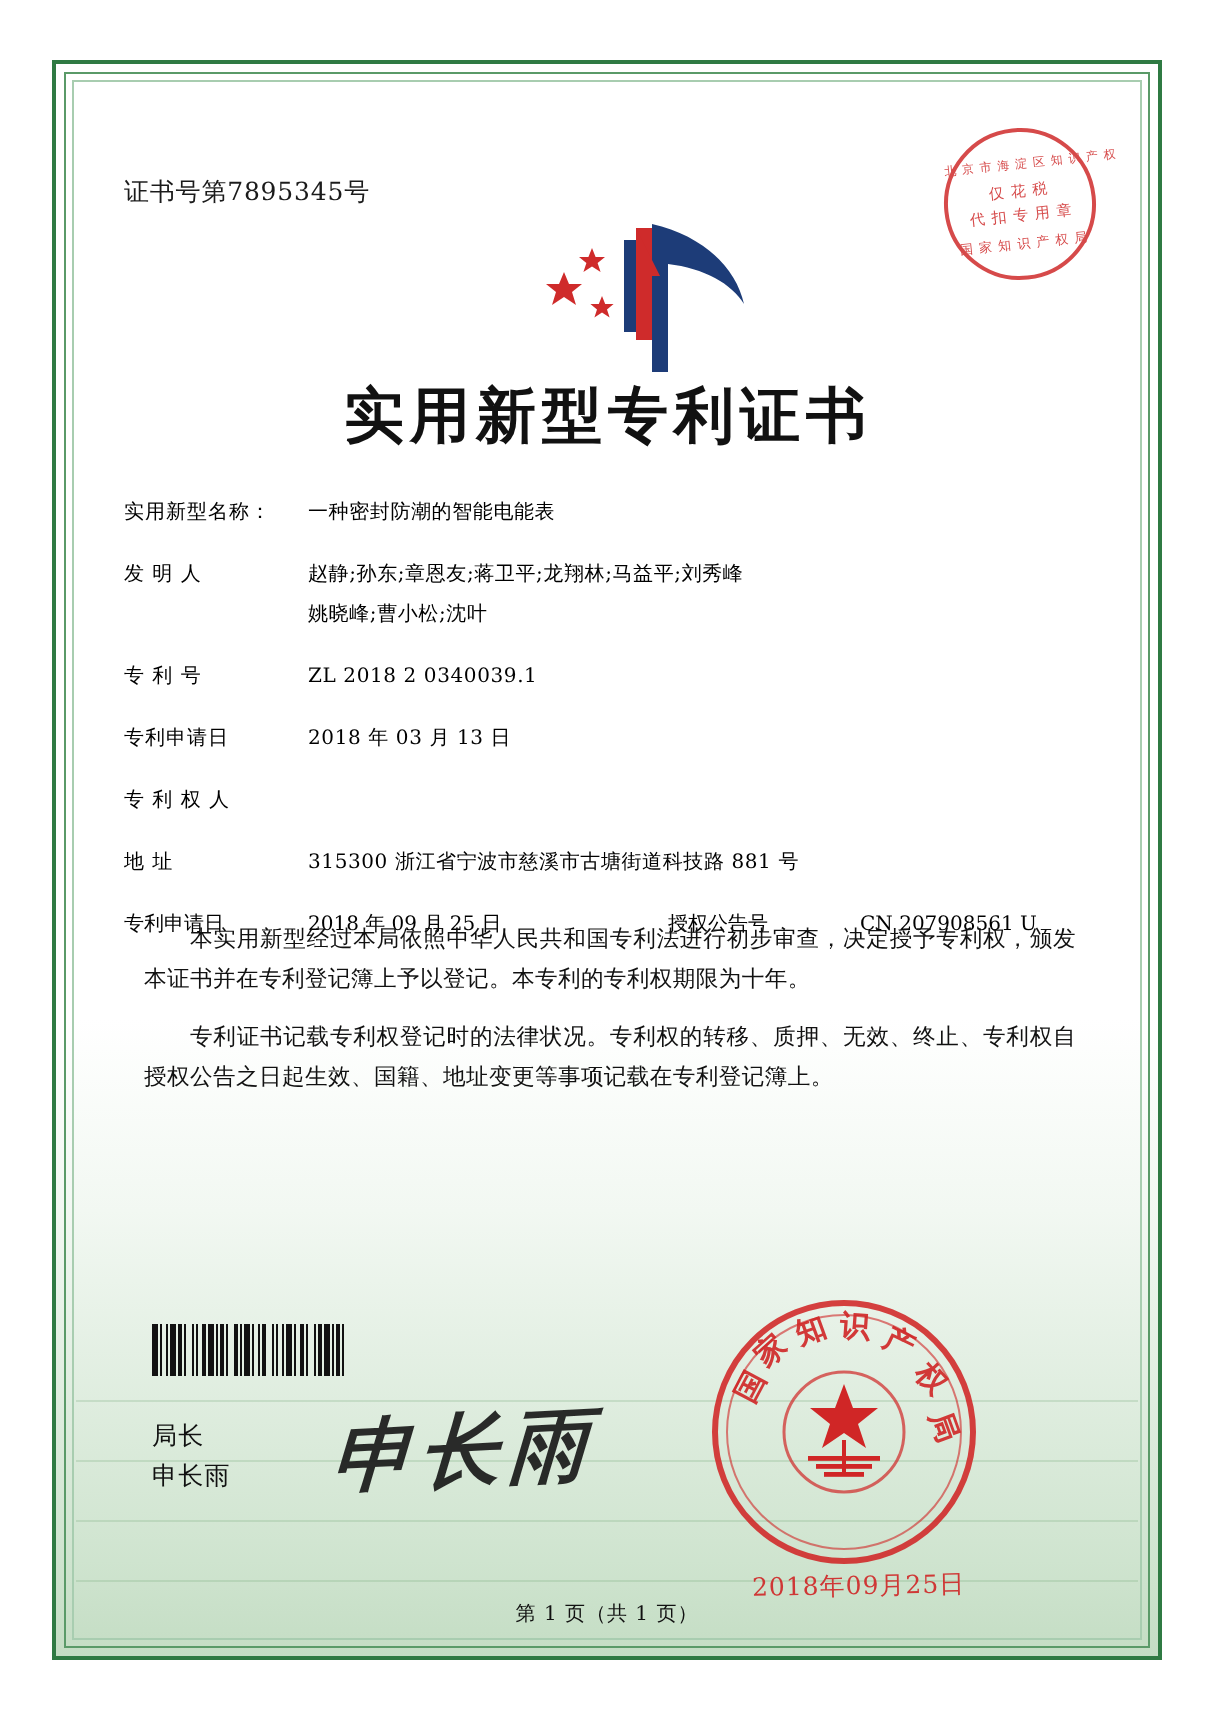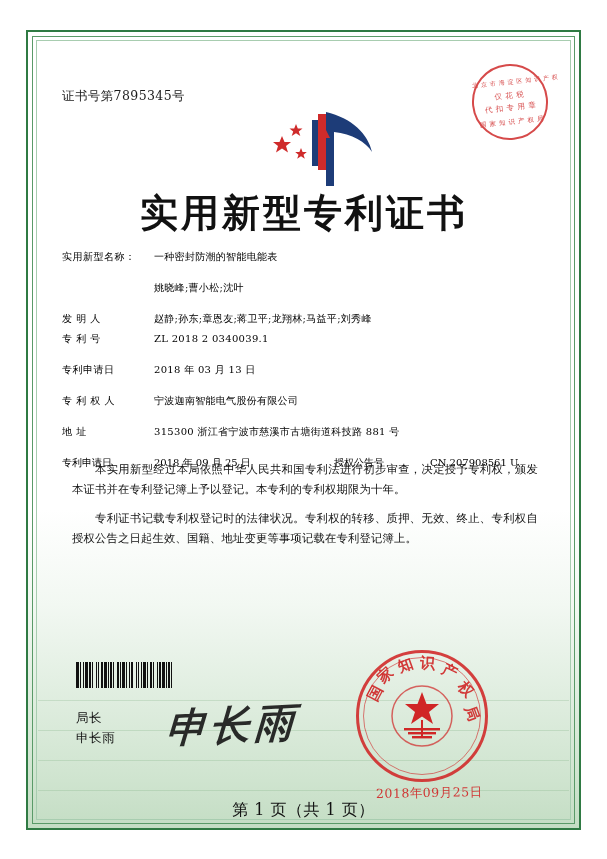--- a/index.html
+++ b/index.html
@@ -112,21 +112,21 @@
   }
 
   .main-title {
     position: absolute;
     left: 0;
     top: 148px;
     width: 536px;
     text-align: center;
     font-family: "DejaVu Serif", serif;
     font-weight: bold;
-    font-size: 38px;
+    font-size: 30px;
     letter-spacing: 3px;
     color: #111;
   }
 
   .fields {
     position: absolute;
     left: 26px;
     top: 208px;
     width: 490px;
     font-family: "DejaVu Serif", serif;
@@ -280,21 +280,21 @@
     transform: rotate(-1deg);
   }
 
   .footer {
     position: absolute;
     left: 0;
     top: 760px;
     width: 535px;
     text-align: center;
     font-family: "DejaVu Serif", serif;
-    font-size: 16px;
+    font-size: 10px;
     color: #111;
     letter-spacing: 0.5px;
   }
 </style>
 </head>
 <body>
 
 <div class="page">
 
   <div class="border-outer"></div>
@@ -333,41 +333,40 @@
 
     <div class="main-title">实用新型专利证书</div>
 
     <div class="fields">
 
       <div class="row">
         <div class="lab">实用新型名称：</div>
         <div class="val">一种密封防潮的智能电能表</div>
       </div>
 
-      <div class="row">
-        <div class="val2">姚晓峰;曹小松;沈叶</div>
-      </div>
       <div class="row tight">
         <div class="lab">发 明 人</div>
         <div class="val">赵静;孙东;章恩友;蒋卫平;龙翔林;马益平;刘秀峰</div>
       </div>
+      <div class="row">
+        <div class="val2">姚晓峰;曹小松;沈叶</div>
+      </div>
 
       <div class="row">
         <div class="lab">专 利 号</div>
         <div class="val">ZL 2018 2 0340039.1</div>
       </div>
 
       <div class="row">
         <div class="lab">专利申请日</div>
         <div class="val">2018 年 03 月 13 日</div>
       </div>
 
       <div class="row">
         <div class="lab">专 利 权 人</div>
-        <div class="val">宁波迦南智能电气股份有限公司</div>
       </div>
 
       <div class="row">
         <div class="lab">地 址</div>
         <div class="val">315300 浙江省宁波市慈溪市古塘街道科技路 881 号</div>
       </div>
 
       <div class="row-split">
         <div class="left">
           <div class="lab">专利申请日</div>

